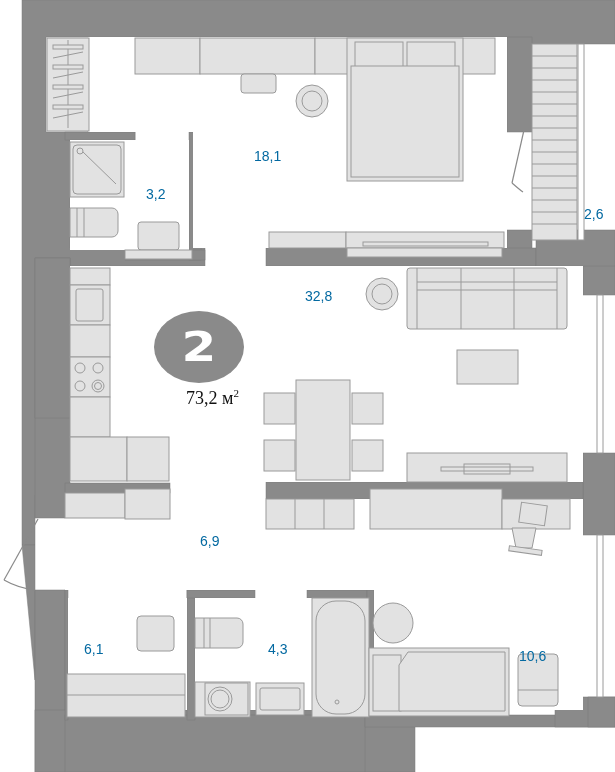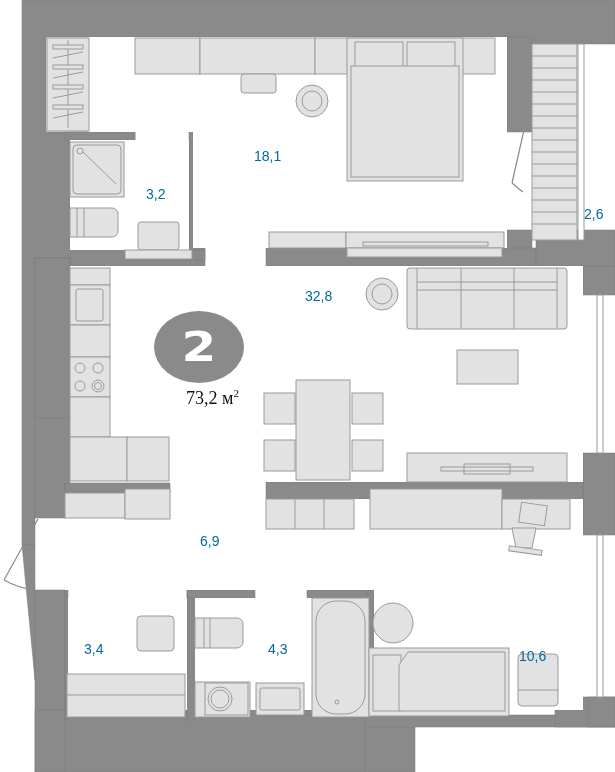--- a/index.html
+++ b/index.html
@@ -217,21 +217,21 @@
     <path d="M38,519 L4,580"></path>
     <path d="M4,580 Q18,588 35,590"></path>
   </g>
 </svg>
 
 <div class="lbl" style="left:254px;top:149px;">18,1</div>
 <div class="lbl" style="left:146px;top:187px;">3,2</div>
 <div class="lbl" style="left:548px;top:207px;margin-left:36px;">2,6</div>
 <div class="lbl" style="left:305px;top:289px;">32,8</div>
 <div class="lbl" style="left:200px;top:534px;text-align:center;">6,9</div>
-<div class="lbl" style="left:84px;top:642px;">3,4</div>
+<div class="lbl" style="left:84px;top:642px;">6,1</div>
 <div class="lbl" style="left:268px;top:642px;">4,3</div>
 <div class="lbl" style="left:519px;top:609px;margin-top:40px;">10,6</div>
 
 <div class="badge">2</div>
 <div class="area-total">
   <span>73,2</span>
   <span>м</span><sup>2</sup>
 </div>
 
 </body></html>

